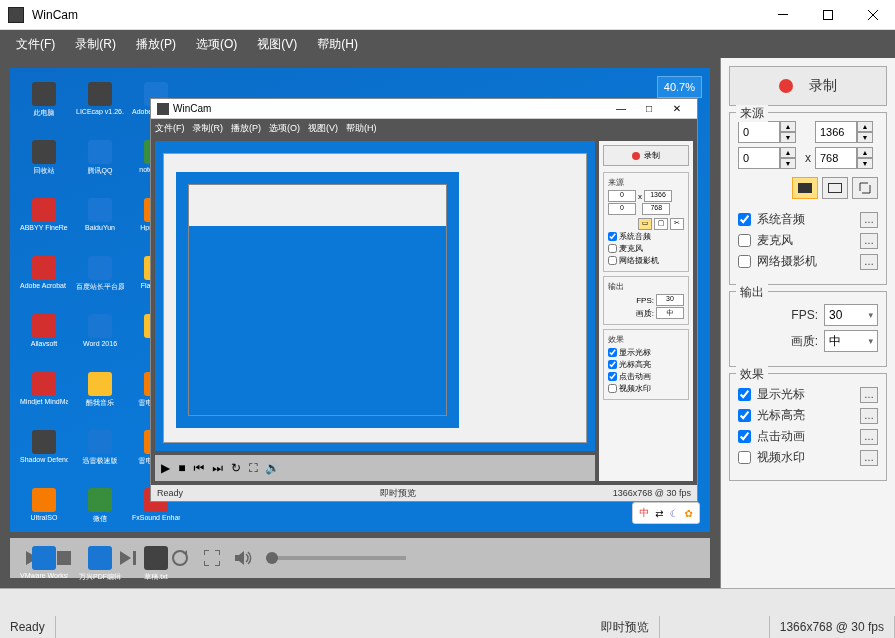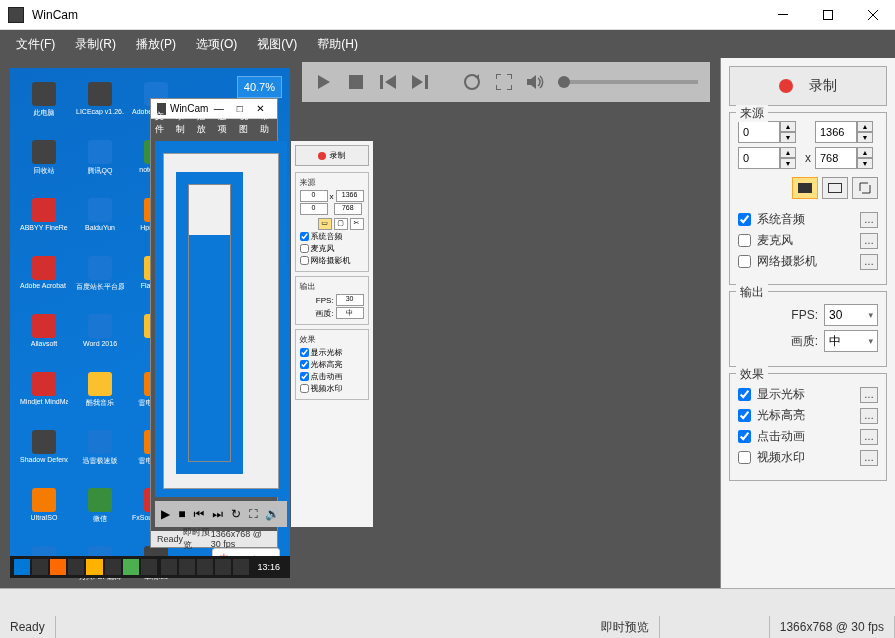--- a/index.html
+++ b/index.html
@@ -7,21 +7,21 @@
 
 .titlebar { height: 30px; background: #fff; display: flex; align-items: center; border-bottom: 1px solid #ddd; }
 .titlebar .icon { width: 16px; height: 16px; margin: 0 8px; background: #444; border: 1px solid #222; }
 .titlebar .title { flex: 1; font-size: 12px; color: #000; }
 .titlebar .winbtn { width: 45px; height: 30px; display: flex; align-items: center; justify-content: center; color: #000; }
 
 .menubar { height: 28px; background: #555; display: flex; align-items: center; padding: 0 6px; }
 .menubar .menuitem { color: #fff; padding: 4px 10px; font-size: 12px; }
 
 .mainrow { display: flex; height: 530px; background: #555; }
-.leftcol { flex: 1; display: flex; flex-direction: row; padding: 4px; }
+.leftcol { flex: 1; display: flex; flex-direction: column; padding: 4px; }
 .preview { flex: 1; background: #0b78d7; margin: 6px; position: relative; display: flex; align-items: center; justify-content: center; }
 .preview-inner { position: absolute; inset: 0; background: linear-gradient(160deg, #0a6cc8 0%, #0b78d7 60%); }
 .zoom-badge { position: absolute; top: 8px; right: 8px; background: #1e88e5; color: #fff; padding: 4px 6px; font-size: 11px; border: 1px solid rgba(255,255,255,0.3); }
 .desktop-icons { position: absolute; top: 14px; left: 14px; display: grid; grid-template-columns: repeat(3, 48px); grid-auto-rows: 48px; gap: 10px 8px; }
 .di { width: 40px; height: 40px; display:flex; flex-direction:column; align-items:center; }
 .di .ic { width: 24px; height: 24px; background: #fff; border-radius: 3px; }
 .di .lbl { font-size: 7px; color: #fff; text-align: center; margin-top: 2px; white-space: nowrap; overflow: hidden; width: 48px; }
 .di .ic.red { background: #d32f2f; }
 .di .ic.blue { background: #1976d2; }
 .di .ic.orange { background: #f57c00; }
@@ -355,37 +355,20 @@
         </div>
       </div>
 
       <div class="badge-row">
         <span class="red">中</span>
         <span>⇄</span>
         <span class="moon">☾</span>
         <span class="gear">✿</span>
       </div>
 
-      <div class="taskbar">
-        <div class="tb" style="background:#0078d7"></div>
-        <div class="tb"></div>
-        <div class="tb" style="background:#ff6a00"></div>
-        <div class="tb"></div>
-        <div class="tb" style="background:#ffb300"></div>
-        <div class="tb"></div>
-        <div class="tb" style="background:#4caf50"></div>
-        <div class="tb"></div>
-        <div class="tspace"></div>
-        <div class="tb"></div>
-        <div class="tb"></div>
-        <div class="tb"></div>
-        <div class="tb"></div>
-        <div class="tb"></div>
-        <div class="clock">13:16</div>
-      </div>
     </div>
 
     <div class="player-ctrl">
       <div class="pc-btn">
           <svg width="16" height="16">
             <polygon points="2,1 14,8 2,15" fill="#666"></polygon>
           </svg>
         </div>
       <div class="pc-btn">
           <svg width="14" height="14">

